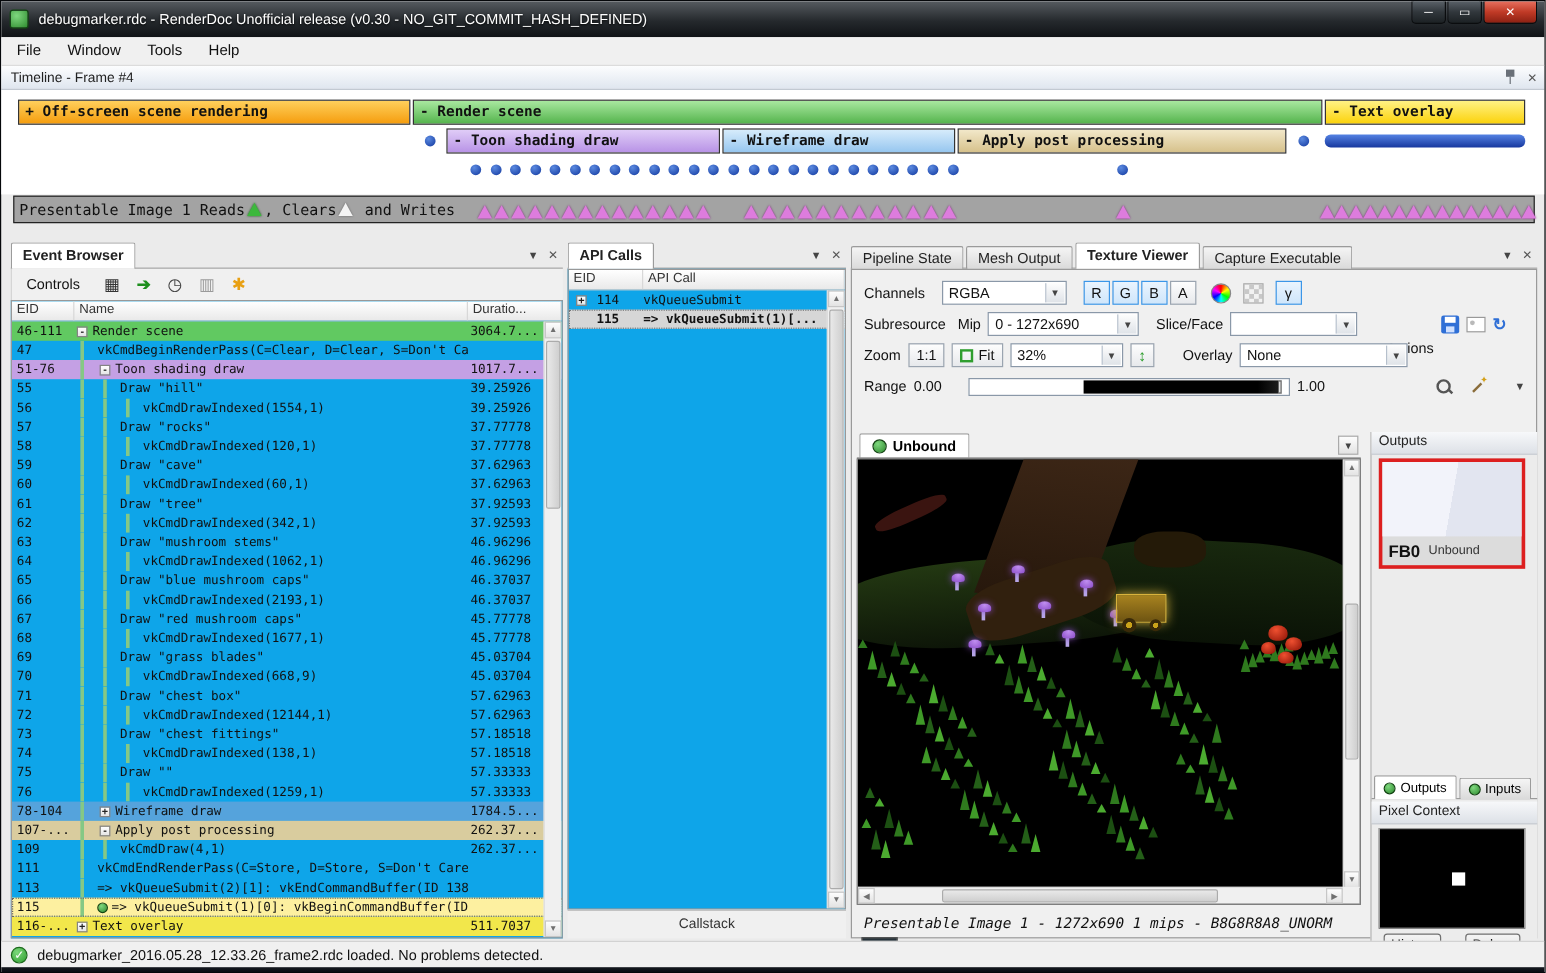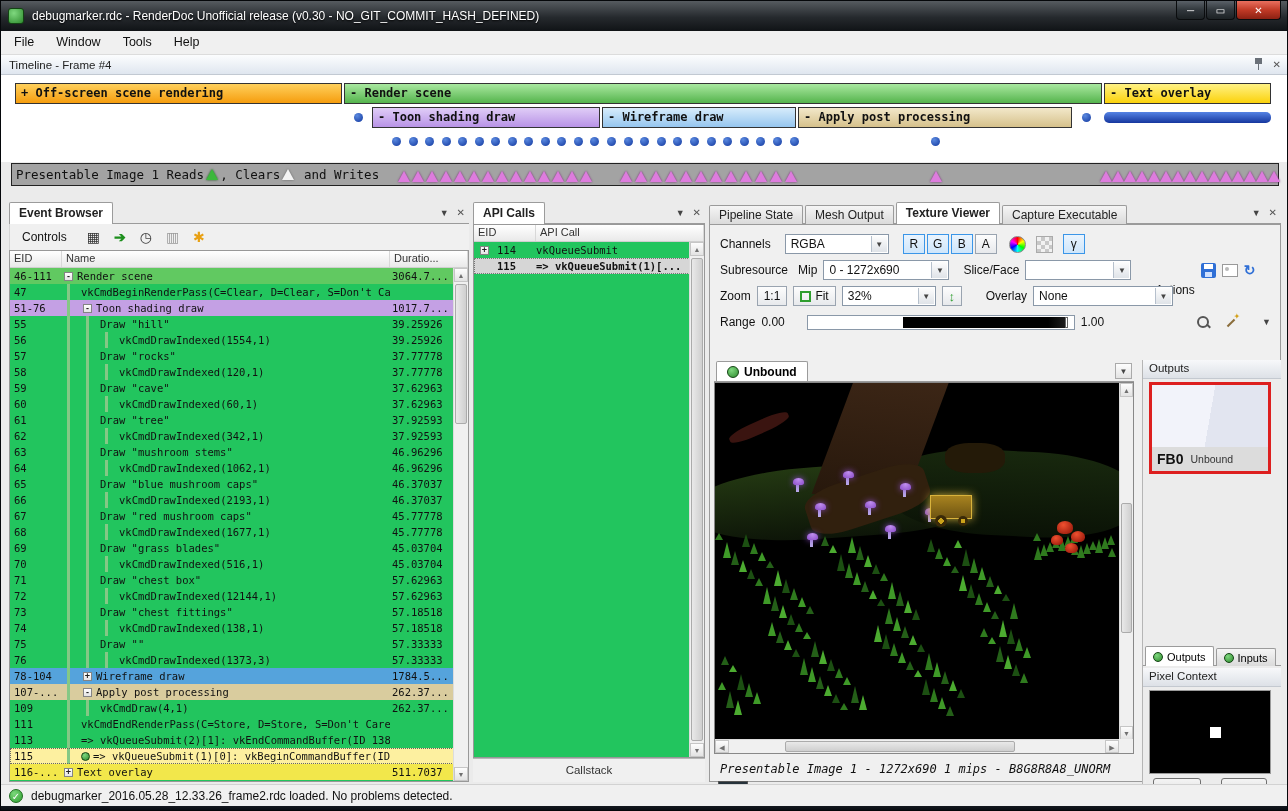--- a/index.html
+++ b/index.html
@@ -55,21 +55,21 @@
   
   .panel { position:absolute; top:201px; height:580px; }
   .tabstrip { position:absolute; left:0; top:0; right:0; height:22px; display:flex; align-items:flex-end; }
   .tabstrip::after { content:""; position:absolute; left:0; right:0; bottom:0; height:1px; background:#9b9b9b; }
   .tab { height:19px; line-height:18px; padding:0 9px; border:1px solid #9b9b9b; border-bottom:none;
     background:linear-gradient(#f5f5f5,#dadada); margin-right:2px; font-size:12px; color:#222;
     border-radius:2px 2px 0 0; position:relative; z-index:1; white-space:nowrap; }
   .tab.active { height:22px; line-height:21px; background:#fff; font-weight:bold; z-index:3; }
   .strip-icons { position:absolute; right:4px; top:5px; display:flex; gap:8px; align-items:center; z-index:2; }
   .chevdown { font-size:9px; color:#444; }
-  .ttable { position:absolute; left:0; right:0; bottom:0; background:#22c55e; border:1px solid #989898; overflow:hidden; }
+  .ttable { position:absolute; left:0; right:0; bottom:0; background:#0ea5e9; border:1px solid #989898; overflow:hidden; }
   .thead { display:grid; height:17px; background:linear-gradient(#ffffff,#e9e9e9); border-bottom:1px solid #cfcfcf;
     font-size:11px; color:#333; }
   .thead > div { padding:1px 4px; border-right:1px solid #d8d8d8; overflow:hidden; white-space:nowrap; }
 
   
   #event-panel { left:8px; width:460px; }
   #event-toolbar { position:absolute; left:0; top:22px; right:0; height:26px; background:#f0f0f0;
     display:flex; align-items:center; gap:14px; padding-left:6px; border-left:1px solid #d5d5d5; }
   #event-toolbar .lbl { font-size:12px; color:#111; padding:2px 6px; }
   .tico { font-size:14px; line-height:14px; }
@@ -495,21 +495,21 @@
               <span>Draw "grass blades"</span>
             </span>
             <span class="ev-dur">45.03704</span>
           </div>
           <div class="ev-row">
             <span class="ev-eid">70</span>
             <span class="ev-name">
               <span class="guide"></span>
               <span class="guide"></span>
               <span class="guide"></span>
-              <span>vkCmdDrawIndexed(516,1)</span>
+              <span>vkCmdDrawIndexed(668,9)</span>
             </span>
             <span class="ev-dur">45.03704</span>
           </div>
           <div class="ev-row">
             <span class="ev-eid">71</span>
             <span class="ev-name">
               <span class="guide"></span>
               <span class="guide"></span>
               <span>Draw "chest box"</span>
             </span>
@@ -552,21 +552,21 @@
               <span>Draw ""</span>
             </span>
             <span class="ev-dur">57.33333</span>
           </div>
           <div class="ev-row">
             <span class="ev-eid">76</span>
             <span class="ev-name">
               <span class="guide"></span>
               <span class="guide"></span>
               <span class="guide"></span>
-              <span>vkCmdDrawIndexed(1373,3)</span>
+              <span>vkCmdDrawIndexed(1259,1)</span>
             </span>
             <span class="ev-dur">57.33333</span>
           </div>
           <div class="ev-row bg-blue">
             <span class="ev-eid">78-104</span>
             <span class="ev-name">
               <span class="guide"></span>
               <span class="expander">+</span>
               <span>Wireframe draw</span>
             </span>

